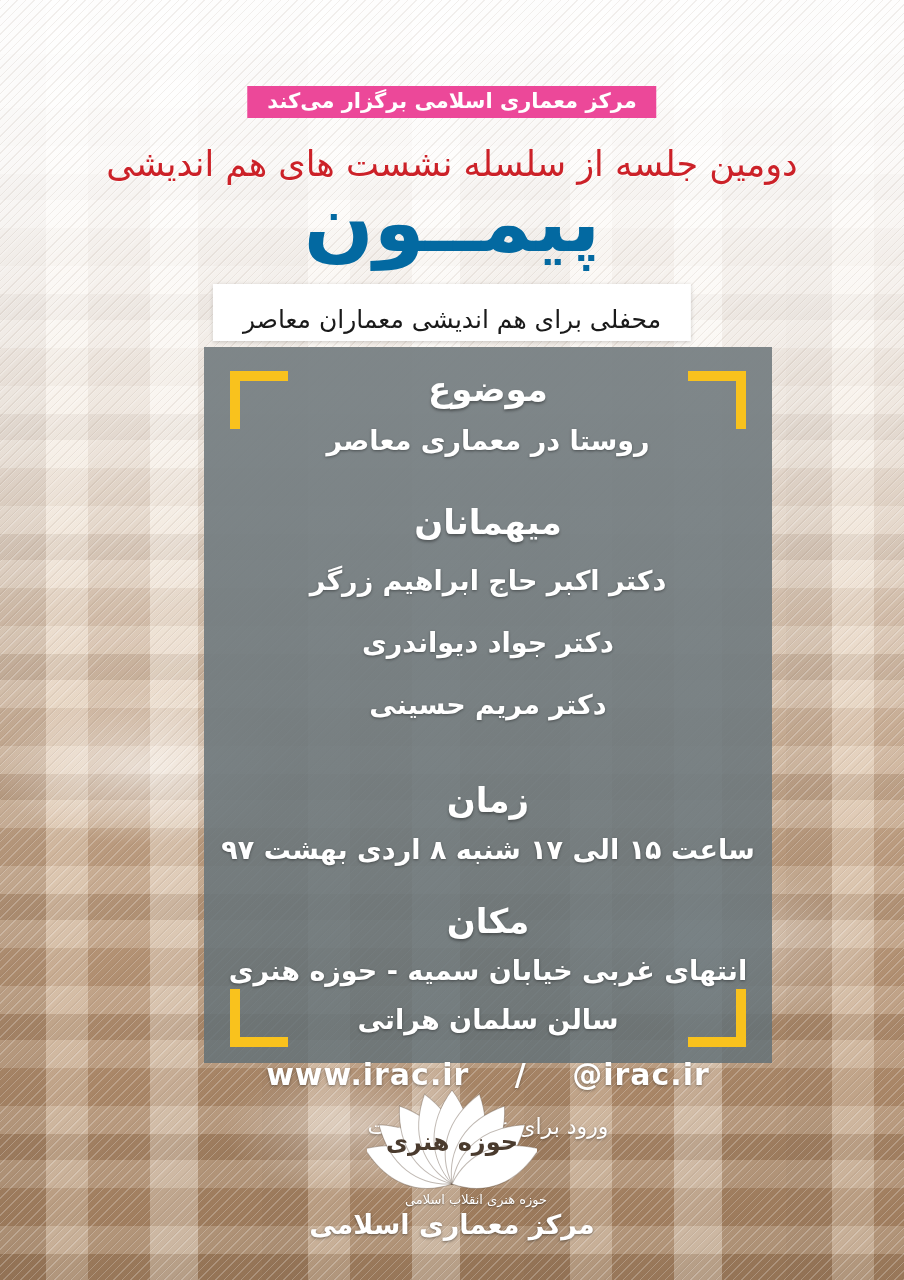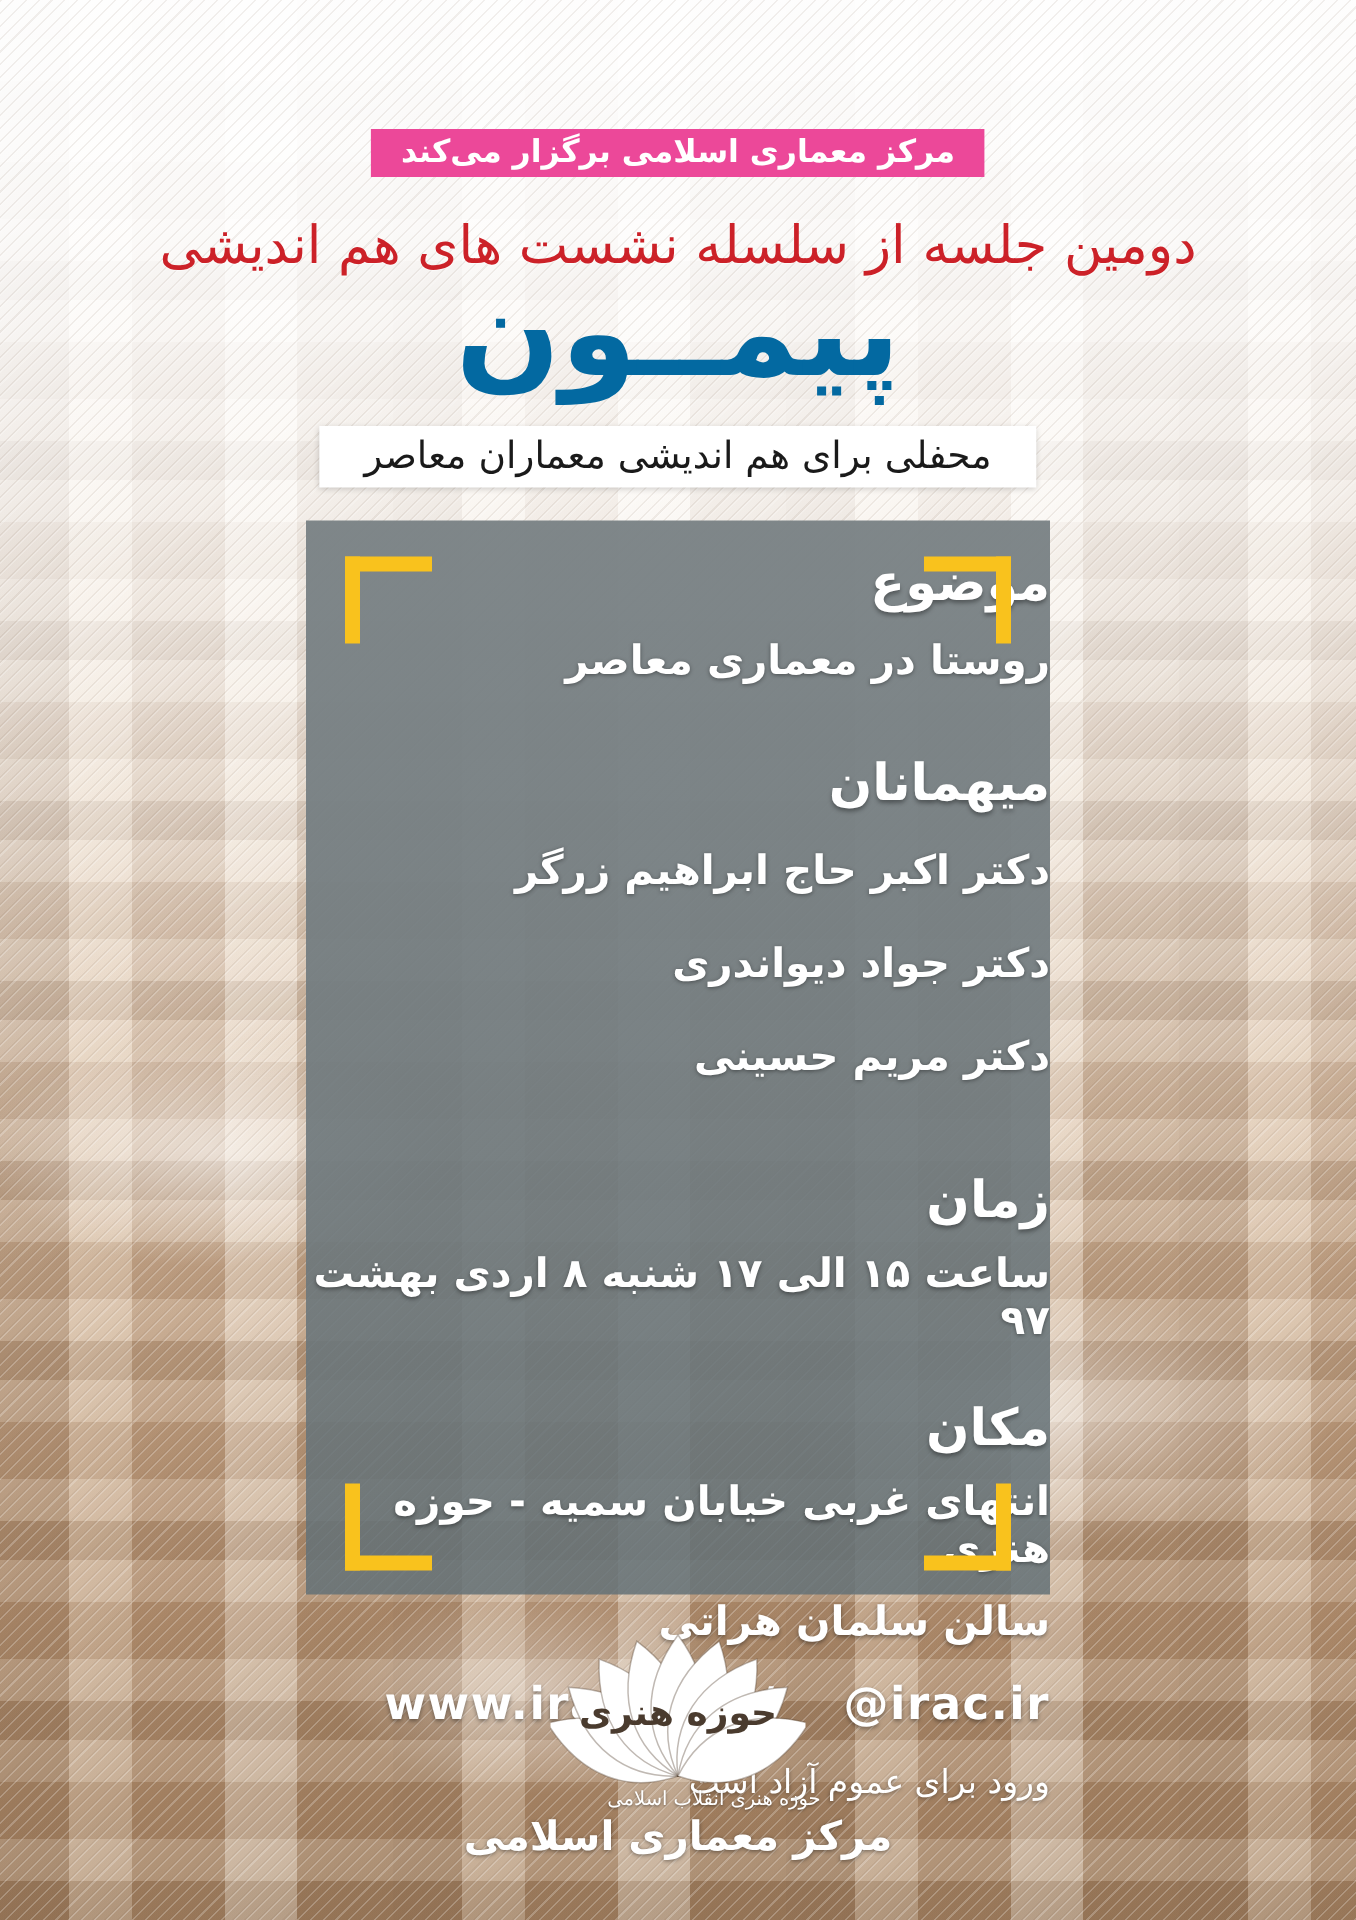--- a/index.html
+++ b/index.html
@@ -44,31 +44,31 @@
     position:absolute; top:144px; left:0; width:100%; text-align:center;
     color:#cc2128; font-size:35px; font-weight:normal; direction:rtl;
     text-shadow:0 1px 0 rgba(255,255,255,0.6);
   }
   .title {
     position:absolute; top:176px; left:0; width:100%; text-align:center;
     color:#0369a1; font-size:82px; font-weight:bold; direction:rtl; line-height:1.15;
   }
   .tagline {
     position:absolute; top:284px; left:50%; transform:translateX(-50%);
-    background:#ffffff; color:#1a1a1a; padding:5px 30px 7px;
+    background:#ffffff; color:#1a1a1a; padding:21px 30px 7px;
     font-size:25px; white-space:nowrap; direction:rtl;
     box-shadow:0 1px 4px rgba(0,0,0,0.18);
   }
 
   
   .panel {
-    position:absolute; top:347px; left:204px; width:496px; height:716px;
+    position:absolute; top:347px; left:204px; width:568px; height:716px;
     background:linear-gradient(180deg, rgba(123,131,134,0.97) 0%,
                rgba(112,122,126,0.92) 55%, rgba(98,112,118,0.84) 100%);
-    color:#fff; text-align:right; direction:rtl;
+    color:#fff; text-align:center; direction:rtl;
   }
   .corner { position:absolute; width:58px; height:58px; border:0 solid #f9c21d; }
   .corner.tl { top:24px;    left:26px;  border-top-width:10px; border-left-width:10px; }
   .corner.tr { top:24px;    right:26px; border-top-width:10px; border-right-width:10px; }
   .corner.bl { bottom:16px; left:26px;  border-bottom-width:10px; border-left-width:10px; }
   .corner.br { bottom:16px; right:26px; border-bottom-width:10px; border-right-width:10px; }
 
   .panel h2 {
     font-size:34px; font-weight:bold; letter-spacing:1px;
     text-shadow:0 2px 3px rgba(0,0,0,0.35);

